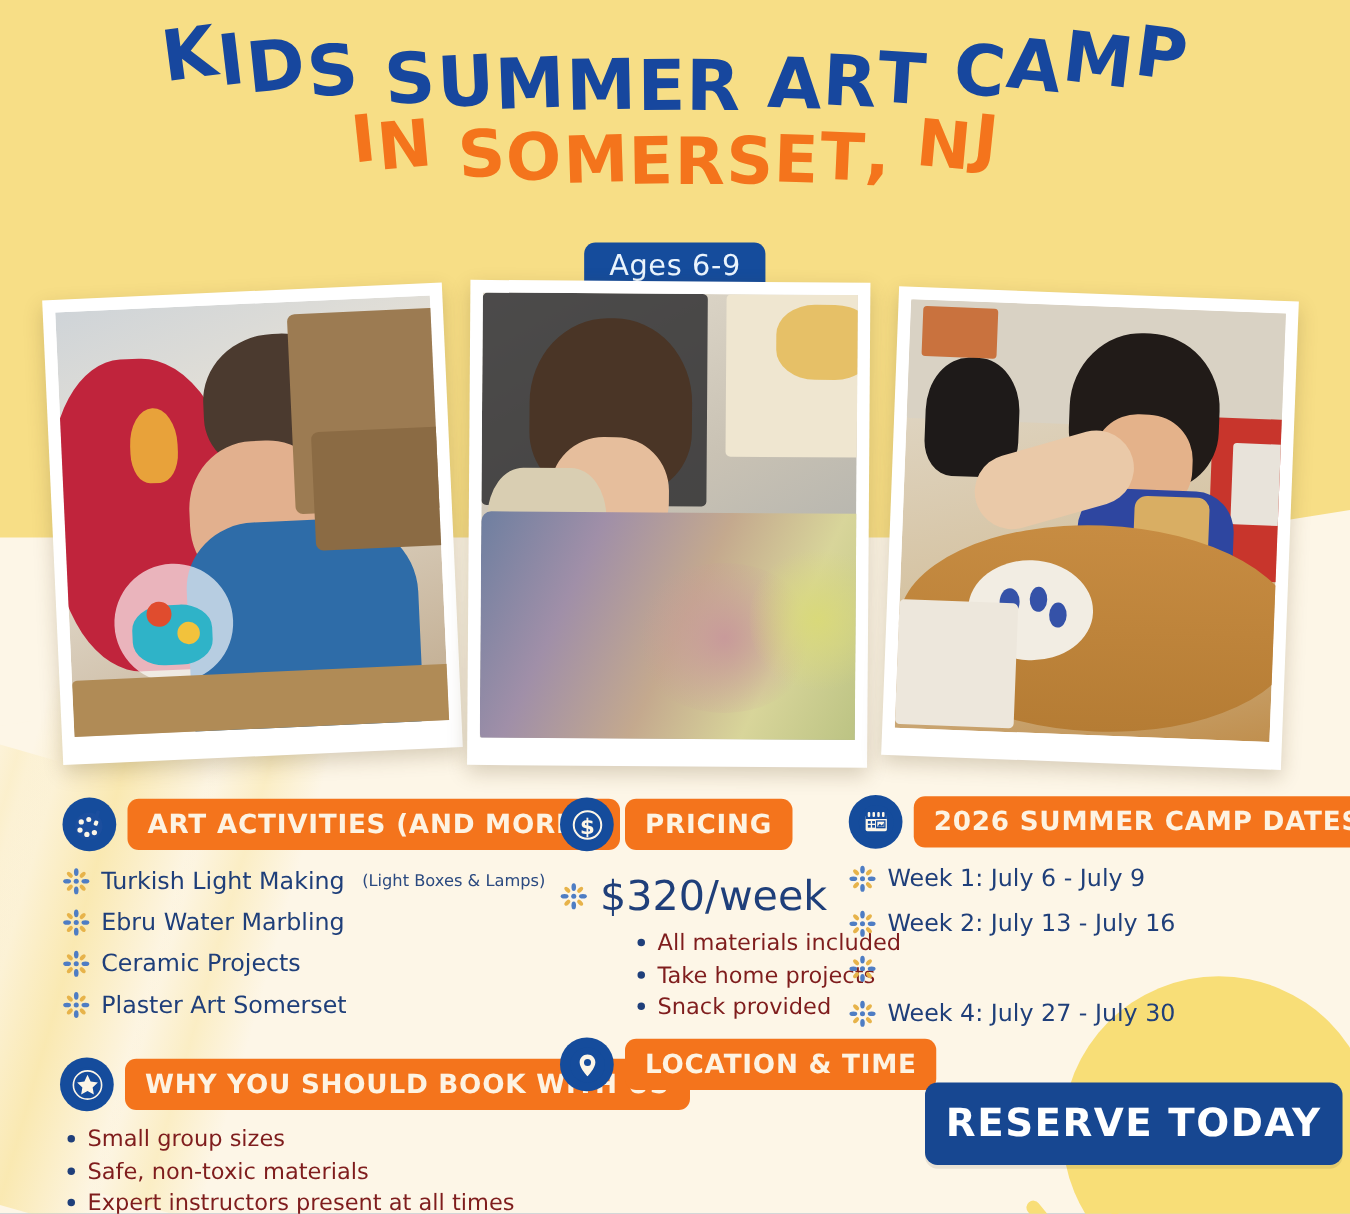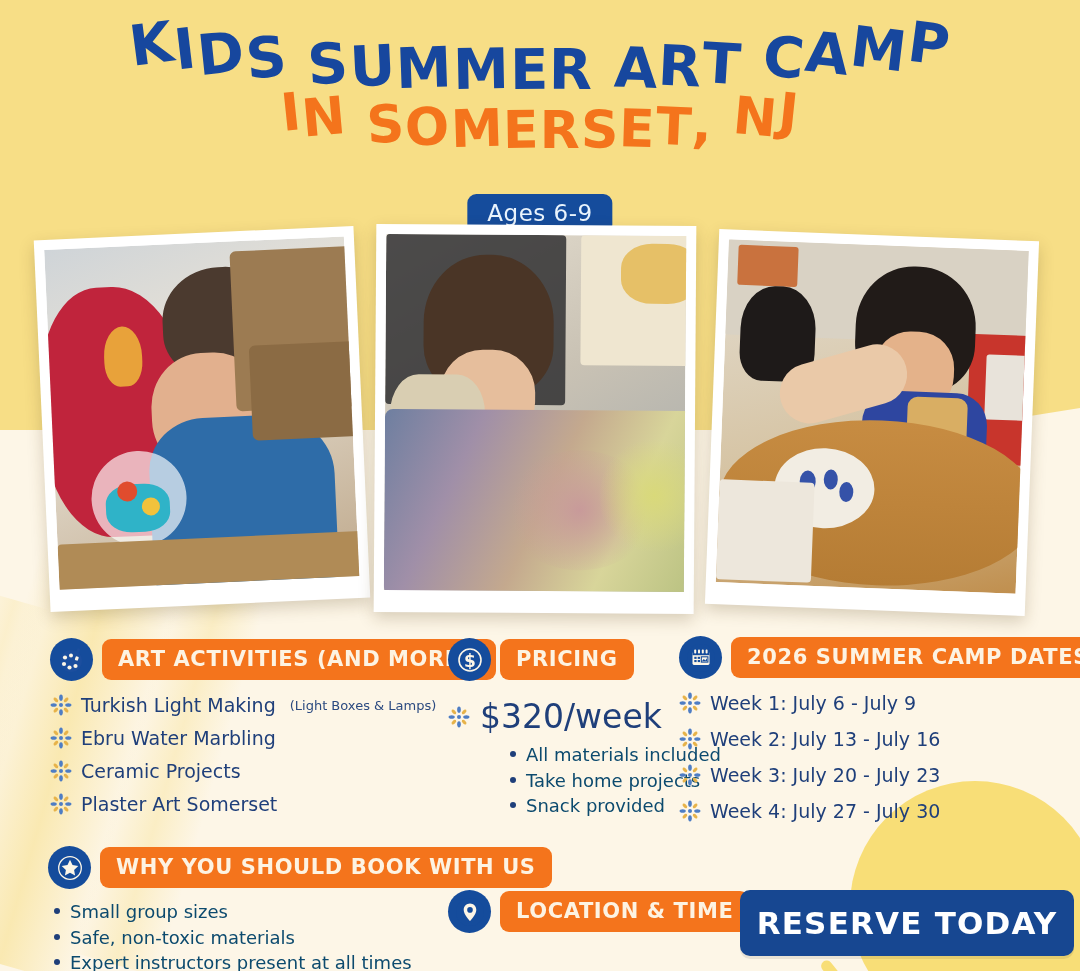--- a/index.html
+++ b/index.html
@@ -119,47 +119,47 @@
     display:flex; align-items:center; gap:9px;
     color:#1F3F7A; font-size:19px; margin-bottom:11px;
     font-family:"DejaVu Sans", sans-serif;
   }
   .item .sub { font-size:13px; color:#2B4A80; margin-left:5px; }
 
   .flower { width:22px; height:22px; flex:0 0 auto; }
 
   .bullets { list-style:none; margin-top:10px; }
   .bullets li {
-    color:#0c4a6e; font-size:18px; line-height:1.42;
+    color:#7f1d1d; font-size:18px; line-height:1.42;
     font-family:"DejaVu Sans", sans-serif;
     position:relative; padding-left:22px;
   }
   .bullets li:before {
     content:""; position:absolute; left:6px; top:9px;
     width:6px; height:6px; border-radius:50%; background:#1F3F7A;
   }
 
   
   #sec-pricing { left:448px; top:638px; }
   .price-row { display:flex; align-items:center; gap:10px; margin-top:16px; }
   .price-val {
     font-size:33px; color:#1F3F7A; font-family:"DejaVu Sans", sans-serif;
   }
   #sec-pricing .bullets { margin-left:56px; margin-top:6px; }
 
   #sec-activities { left:50px; top:638px; }
   #sec-dates { left:679px; top:636px; }
   #sec-why { left:48px; top:846px; }
-  #sec-location { left:448px; top:890px; }
+  #sec-location { left:448px; top:830px; }
 
   #sec-dates .item { margin-bottom:14px; }
 
   
   #reserve {
-    position:absolute; left:740px; top:890px; width:334px; height:66px;
+    position:absolute; left:740px; top:866px; width:334px; height:66px;
     background:#174791; border-radius:10px;
     display:flex; align-items:center; justify-content:center;
     box-shadow:0 3px 0 rgba(0,0,0,.08);
   }
   #reserve span {
     color:#FFFFFF; font-family:"DejaVu Sans", sans-serif; font-weight:bold;
     font-size:31px; letter-spacing:1.2px;
   }
 </style>
 </head>
@@ -460,21 +460,20 @@
             <ellipse cx="4" cy="12" rx="3.4" ry="2"></ellipse>
           </g>
           <g fill="#E7B34A">
             <ellipse cx="17.6" cy="6.4" rx="1.8" ry="3.1" transform="rotate(45 17.6 6.4)"></ellipse>
             <ellipse cx="17.6" cy="17.6" rx="3.1" ry="1.8" transform="rotate(45 17.6 17.6)"></ellipse>
             <ellipse cx="6.4" cy="17.6" rx="1.8" ry="3.1" transform="rotate(45 6.4 17.6)"></ellipse>
             <ellipse cx="6.4" cy="6.4" rx="3.1" ry="1.8" transform="rotate(45 6.4 6.4)"></ellipse>
           </g>
           <circle cx="12" cy="12" r="2.2" fill="#4E7DC4"></circle>
         </svg>
-        <span>Week 3: July 20 - July 23</span>
       </div>
       <div class="item">
         <svg viewBox="0 0 24 24" class="flower">
           <g fill="#4E7DC4">
             <ellipse cx="12" cy="4" rx="2" ry="3.4"></ellipse>
             <ellipse cx="20" cy="12" rx="3.4" ry="2"></ellipse>
             <ellipse cx="12" cy="20" rx="2" ry="3.4"></ellipse>
             <ellipse cx="4" cy="12" rx="3.4" ry="2"></ellipse>
           </g>
           <g fill="#E7B34A">

